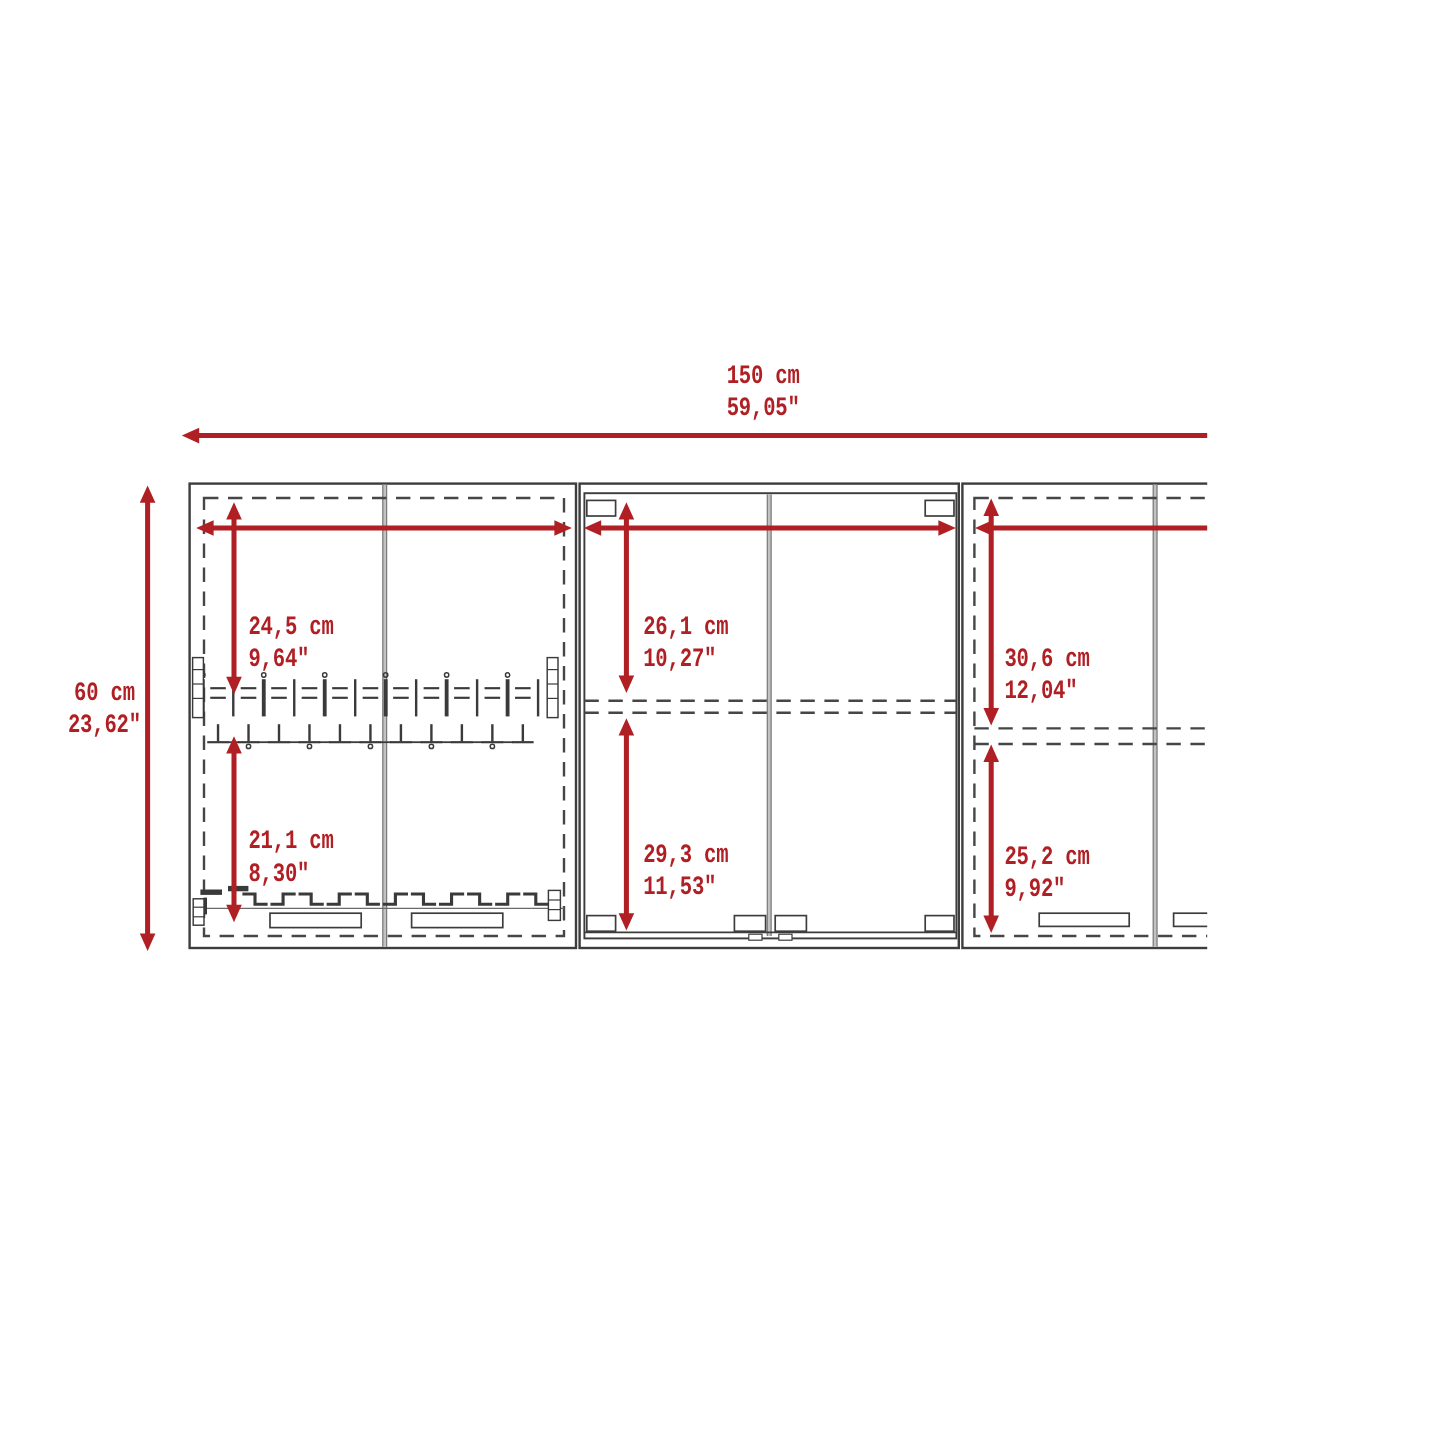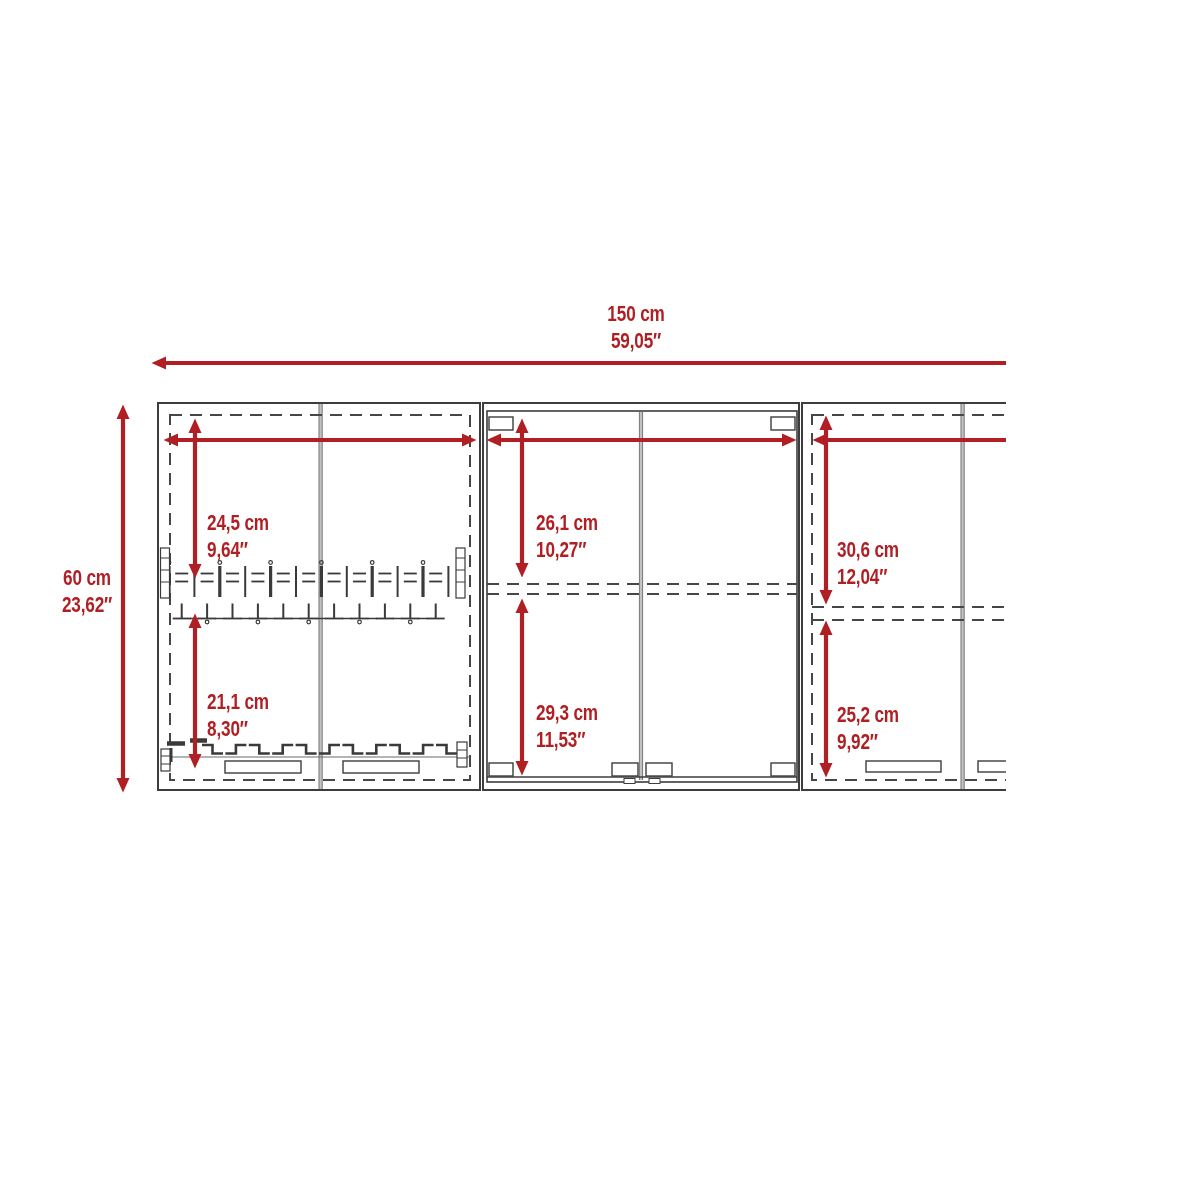--- a/index.html
+++ b/index.html
@@ -6,21 +6,21 @@
     --accent:#b01f24;
     --line:#3d3d3d;
     --dash:#464646;
     --divider:#c2c2c2;
     --divider-edge:#787878;
     --bg:#ffffff;
   }
   html,body{margin:0;padding:0;background:#fff;}
   #stage{
     position:relative;width:1006px;height:1200px;background:var(--bg);
-    font-family:Liberation Sans, sans-serif;overflow:hidden;
+    font-family:Liberation Mono, monospace;overflow:hidden;
   }
   #drawing{position:absolute;left:0;top:0;}
   .lbl{
     position:absolute;color:var(--accent);
     font-weight:bold;font-size:22px;line-height:27px;
     letter-spacing:-0.2px;white-space:nowrap;
   }
   .lbl.condL{transform:scaleX(.78);transform-origin:0 0;}
   .lbl.condC{transform:scaleX(.78);transform-origin:50% 0;text-align:center;}
   .lbl span{display:block;}

